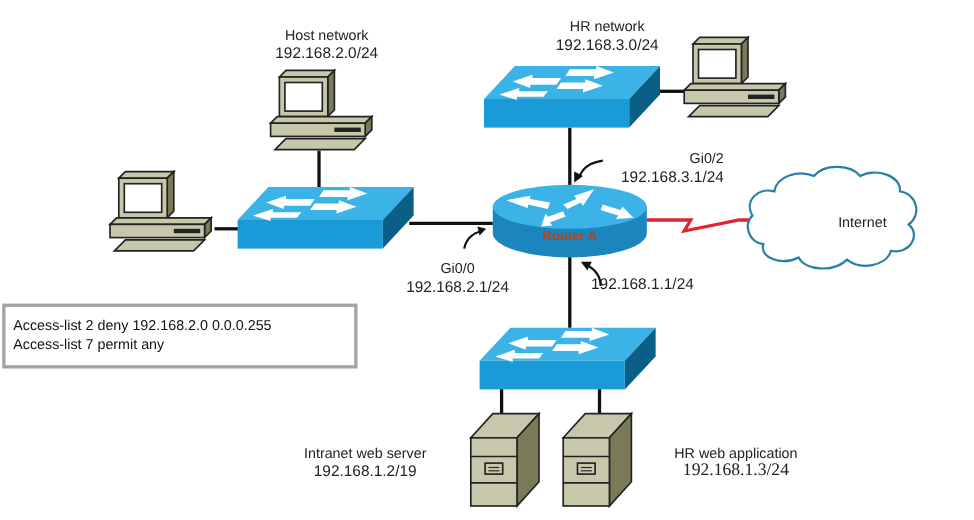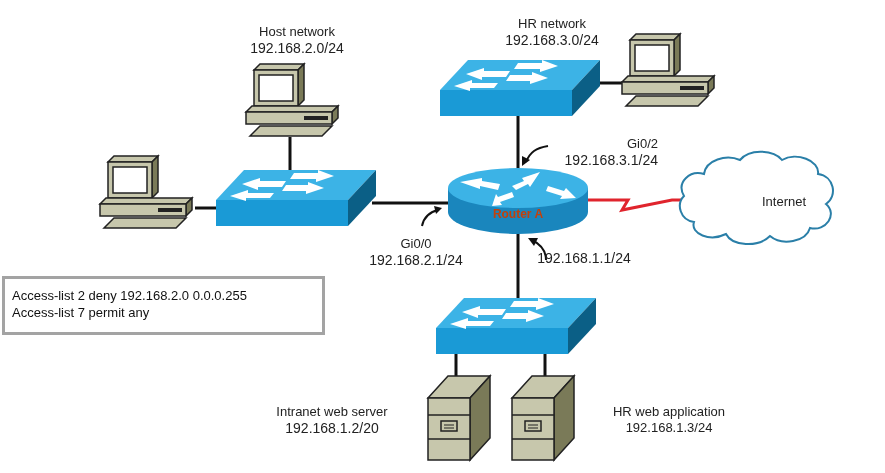--- a/index.html
+++ b/index.html
@@ -120,24 +120,24 @@
 <div class="lbl" style="left:524px;top:250px;width:120px;">
   <div style="font-size:14px;">192.168.1.1/24</div>
 </div>
 
 <div class="router-label" style="left:478px;top:207px;width:80px;">Router A</div>
 
 <div class="lbl" style="left:754px;top:194px;width:60px;">Internet</div>
 
 <div class="lbl" style="left:262px;top:404px;width:140px;">
   <div>Intranet web server</div>
-  <div style="font-size:14px;">192.168.1.2/20</div>
+  <div style="font-size:14px;">192.168.1.2/19</div>
 </div>
 
 <div class="lbl" style="left:594px;top:404px;width:150px;">
   <div>HR web application</div>
-  <div style="font-size:13px;">192.168.1.3/24</div>
+  <div style="font-size:16px;font-family:Liberation Serif, serif;">192.168.1.3/24</div>
 </div>
 
 <div class="acl">
   <div>Access-list 2 deny 192.168.2.0 0.0.0.255</div>
   <div>Access-list 7 permit any</div>
 </div>
 
 </body></html>

